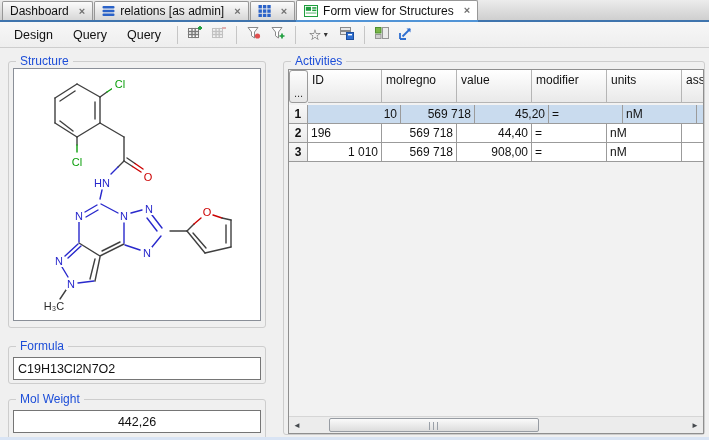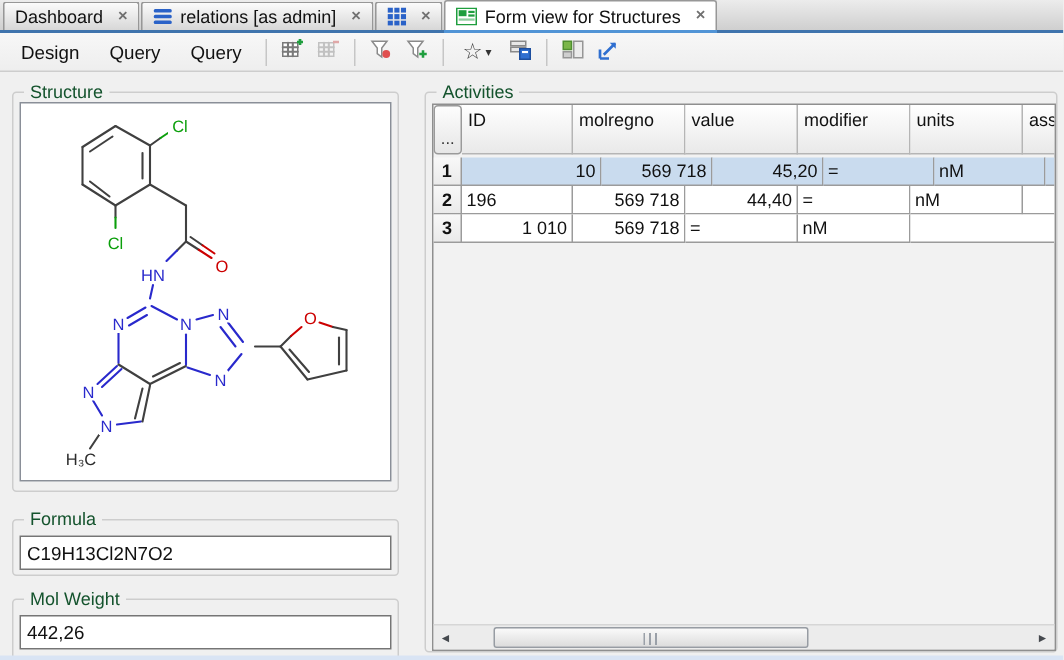--- a/index.html
+++ b/index.html
@@ -27,32 +27,32 @@
   .modebtn.active { border-color:#8a8a8a; background:linear-gradient(#f6f6f6,#e3e3e3); box-shadow:0 0 0 1px #e9e9e9 inset; }
   .tsep { width:1px; height:18px; background:#c6c6c6; margin:0 5px; }
   .iconbtn { width:22px; height:22px; display:flex; align-items:center; justify-content:center; margin:0 1px; }
   .star-wrap { display:flex; align-items:center; }
   .star-glyph { font-size:15px; color:#4a4a4a; line-height:1; }
   .drop-glyph { font-size:8px; color:#333; margin-left:2px; }
 
   
   .main { position:absolute; left:0; top:48px; width:709px; height:392px; background:#f0f0f0; }
   .group { position:absolute; border:1px solid #cdcdcd; border-radius:3px; }
-  .grouplabel { position:absolute; top:-8px; left:7px; background:#f0f0f0; padding:0 4px; font-size:12px; color:#14532d; }
+  .grouplabel { position:absolute; top:-8px; left:7px; background:#f0f0f0; padding:0 4px; font-size:12px; color:#1d4ed8; }
 
   .structure-group { left:8px; top:13px; width:258px; height:267px; }
   .structure-canvas { position:absolute; left:4px; top:6px; width:248px; height:253px;
                       background:#fff; border:1px solid #8a8f98; }
   .structure-canvas svg { display:block; }
 
   .formula-group { left:8px; top:298px; width:258px; height:38px; }
   .molweight-group { left:8px; top:351px; width:258px; height:41px; }
   .field { position:absolute; left:4px; top:10px; width:248px; height:23px; border:1px solid #757575;
            background:#fff; font-family:inherit; font-size:12.5px; padding:2px 4px; color:#111; }
-  .field.right { text-align:left; }
+  .field.right { text-align:center; }
 
   
   .activities-group { left:283px; top:13px; width:422px; height:374px; }
   .acttable { position:absolute; left:4px; top:7px; width:416px; height:365px;
               border:1px solid #8f8f8f; background:#f2f2f2; overflow:hidden; }
   .thead { position:absolute; left:0; top:0; right:0; height:33px; display:flex; }
   .cornerbtn { width:19px; height:33px; border:1px solid #9a9a9a; border-radius:3px;
                background:linear-gradient(#fdfdfd,#e6e6e6); font-size:11px; color:#333;
                display:flex; align-items:flex-end; justify-content:center; padding-bottom:3px; line-height:1; }
   .hcell { background:linear-gradient(#ffffff,#e9e9e9); border-right:1px solid #b5b5b5;
@@ -355,20 +355,21 @@
               <div class="dcell" style="width: 75px; text-align: right;">569 718</div>
               <div class="dcell" style="width: 75px; text-align: right;">44,40</div>
               <div class="dcell" style="width: 75px; text-align: left;">=</div>
               <div class="dcell" style="width: 75px; text-align: left;">nM</div>
               <div class="dcell" style="flex: 1 1 0%; border-right: none; text-align: left;"></div>
             </div>
             <div class="trow">
               <div class="gcell">3</div>
               <div class="dcell" style="width: 74px; text-align: right;">1 010</div>
               <div class="dcell" style="width: 75px; text-align: right;">569 718</div>
+              <div class="dcell" style="width: 75px; text-align: right;">908,00</div>
               <div class="dcell" style="width: 75px; text-align: left;">=</div>
               <div class="dcell" style="width: 75px; text-align: left;">nM</div>
               <div class="dcell" style="flex: 1 1 0%; border-right: none; text-align: left;"></div>
             </div>
           </div>
         <div class="hscroll">
           <span class="sbarrow left">◄</span>
           <span class="sbthumb"></span>
           <span class="sbarrow right">►</span>
         </div>

